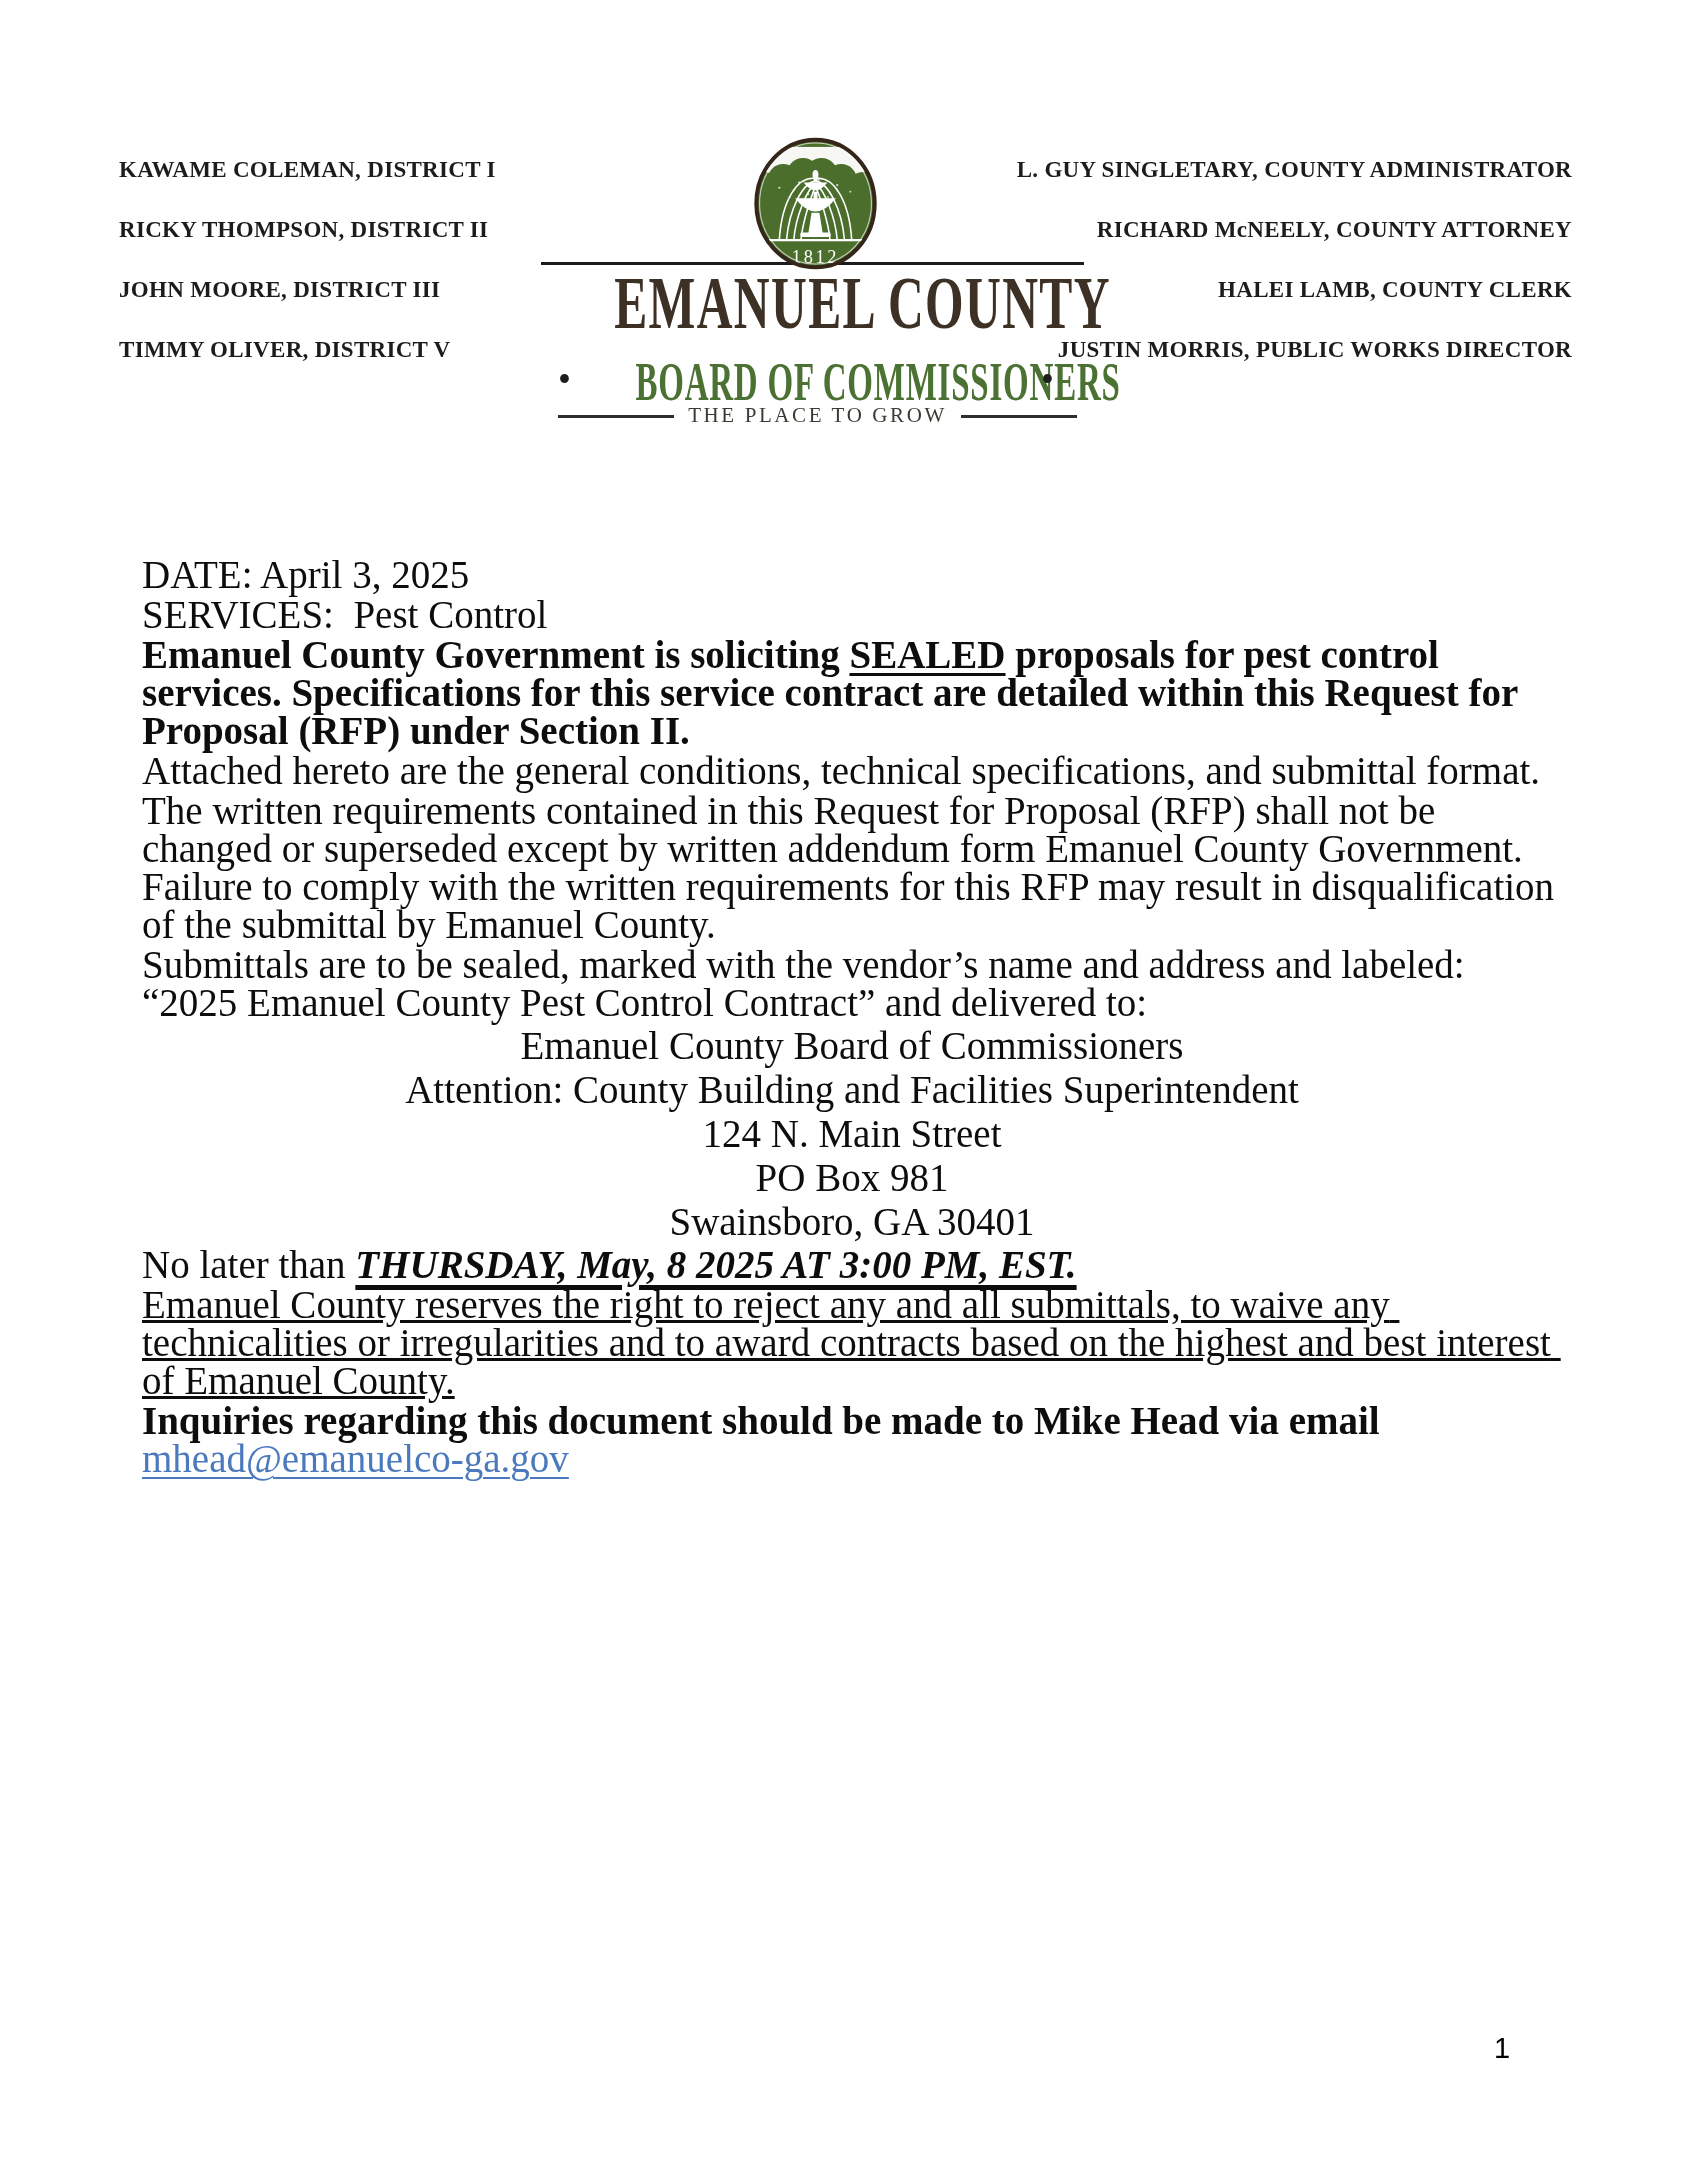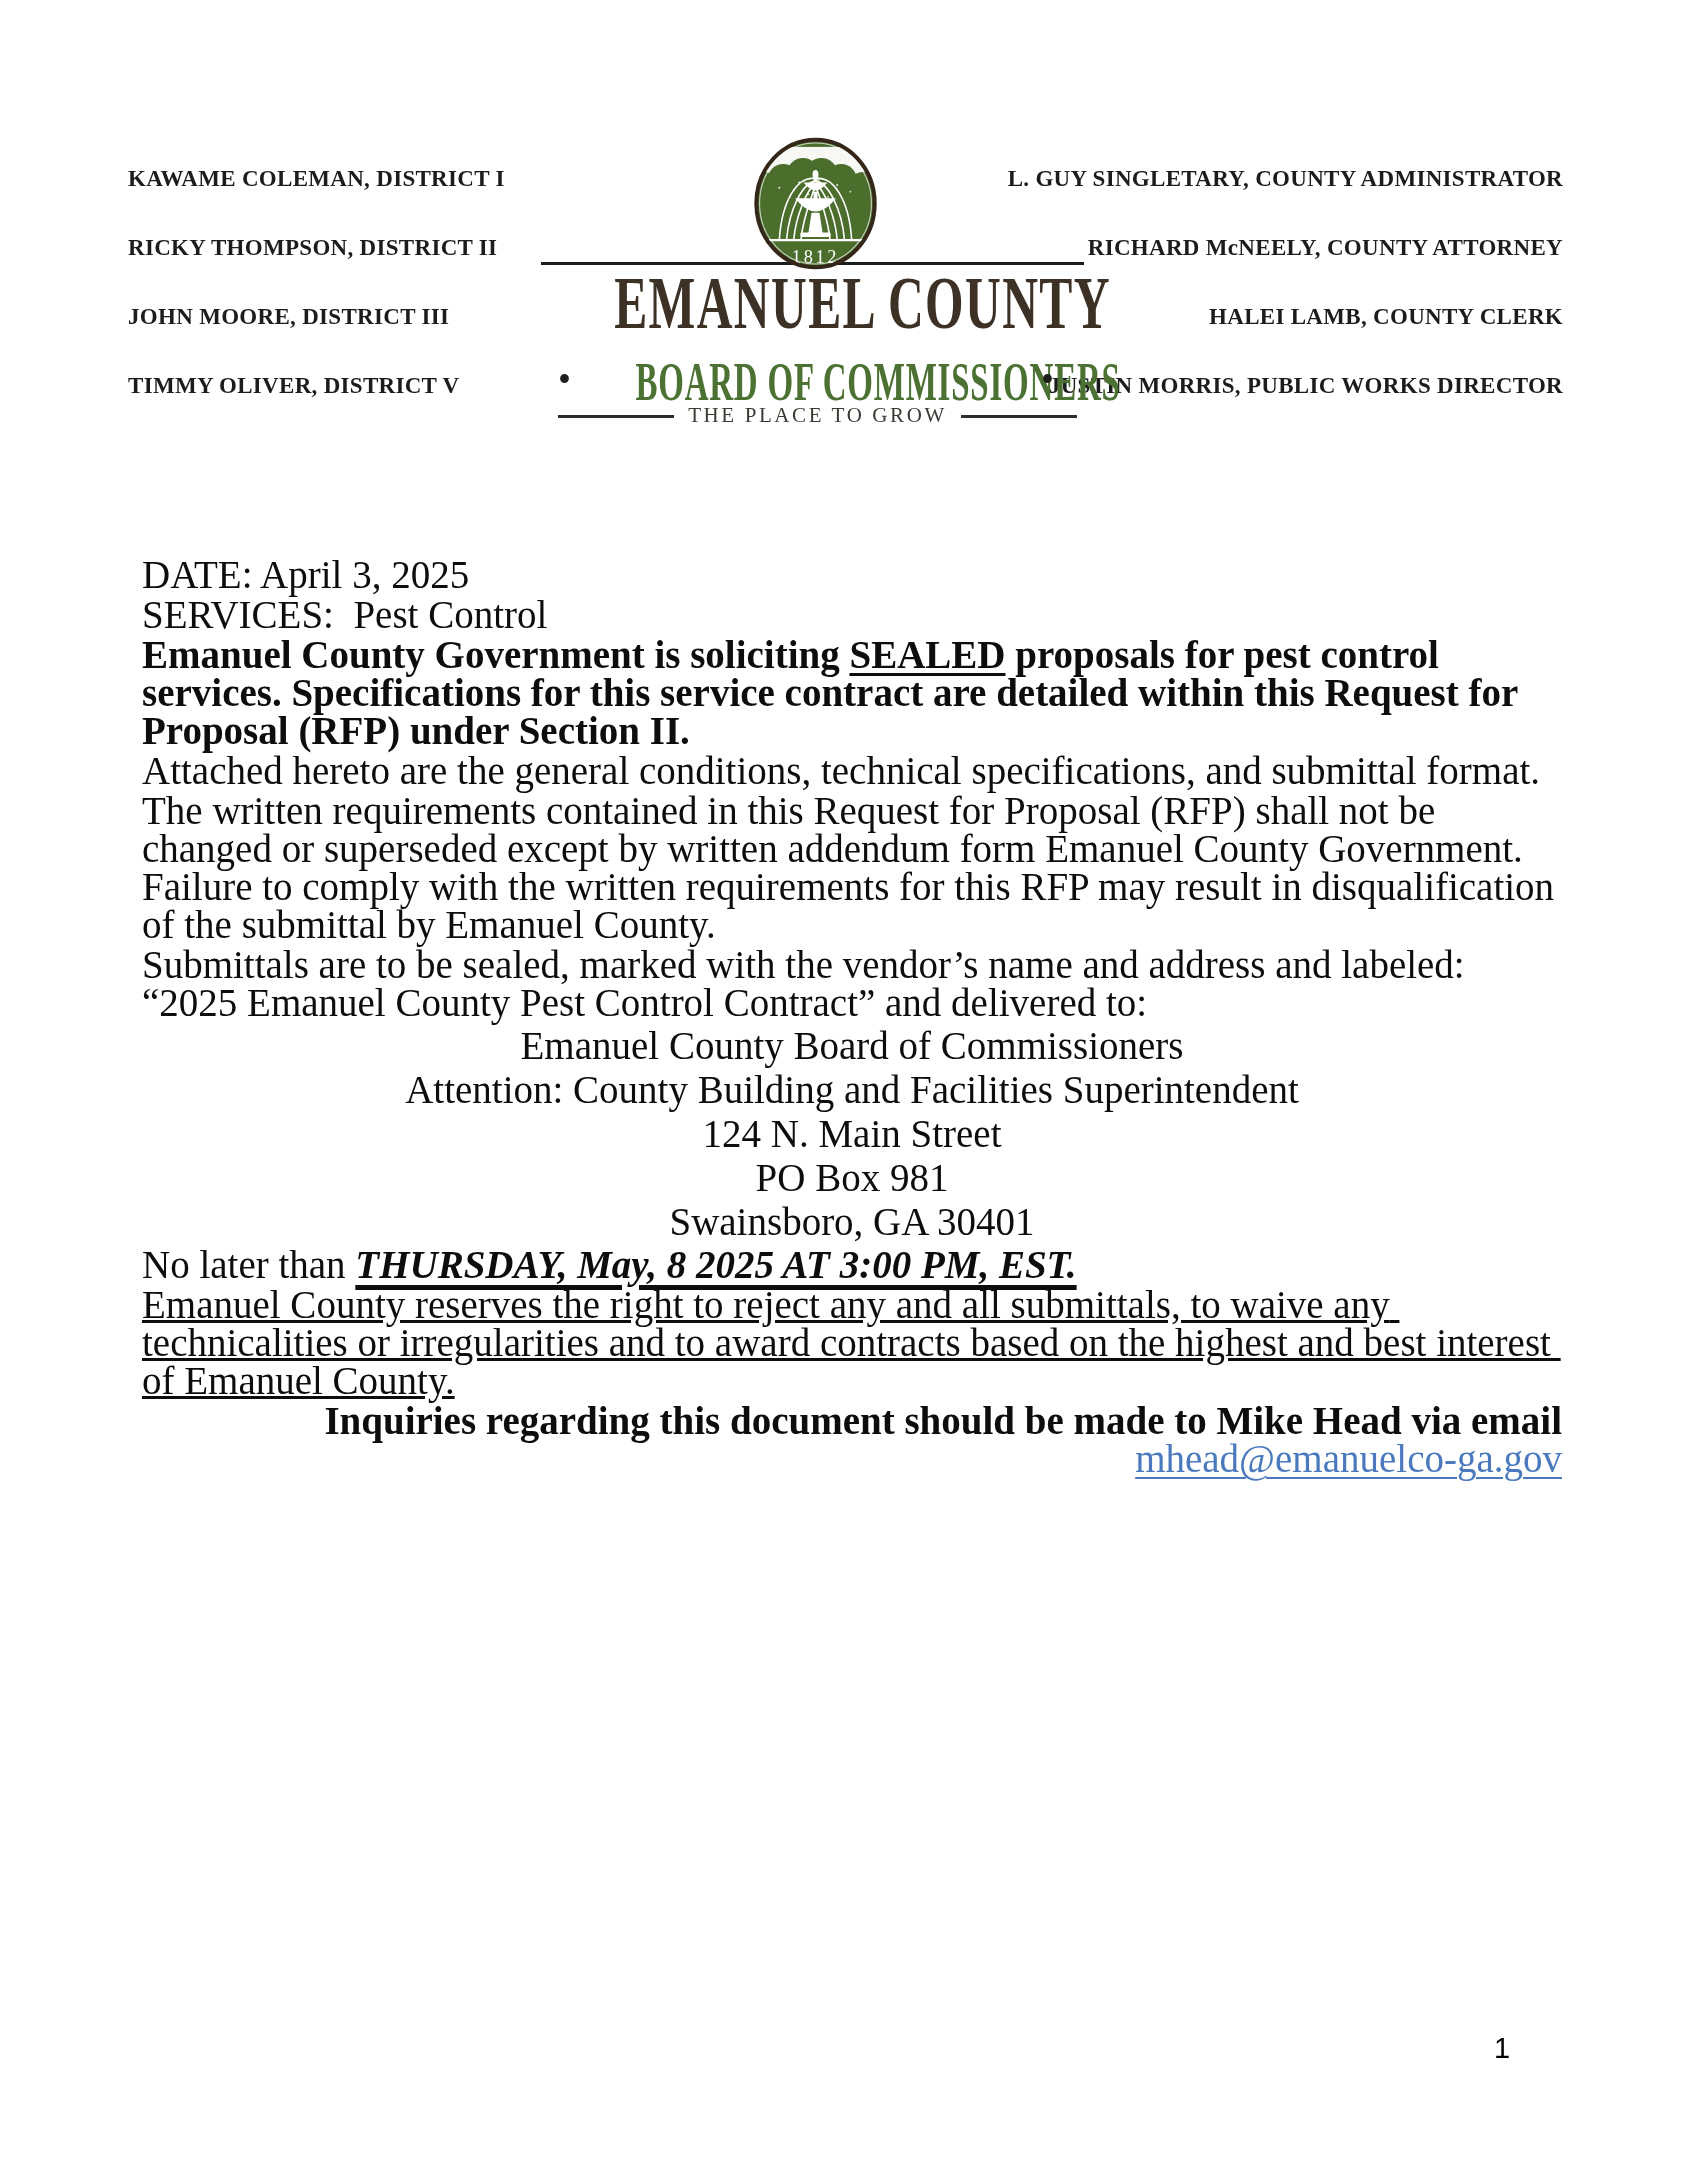--- a/index.html
+++ b/index.html
@@ -17,21 +17,21 @@
   
   .officials {
     position: absolute;
     top: 138px;
     font-weight: 700;
     font-size: 23px;
     line-height: 57px;
     letter-spacing: 0.3px;
     color: #1c1c1c;
   }
-  .officials p { margin: 12px; }
+  .officials p { margin: 3px; }
   .officials.left  { left: 116px; }
   .officials.right { right: 112px; text-align: right; }
 
   
   .logo-divider {
     position: absolute;
     left: 541px; top: 262px;
     width: 543px; height: 2.6px;
     background: #1c1c1c;
     z-index: 1;
@@ -114,21 +114,21 @@
     white-space: pre-wrap;
   }
   .p-services   { margin-top: 45px; }
   .p-solicit    { margin-top: 51px; font-weight: 700; }
   .p-attached   { margin-top: 50px; }
   .p-written    { margin-top: 49px; }
   .p-submittals { margin-top: 49px; }
   .p-address    { margin-top: 46px; text-align: center; line-height: 44px !important; }
   .p-deadline   { margin-top: 22px; }
   .p-reserves   { margin-top: 49px; text-decoration: underline; }
-  .p-inquiries  { margin-top: 49px; font-weight: 700; text-align: right; }
+  .p-inquiries  { margin-top: 49px; font-weight: 700; }
 
   .seg-block { display: block; }
   .u-sealed {
     text-decoration: underline;
     text-decoration-thickness: 3.3px;
     text-underline-offset: 5.3px;
   }
   .bold-seg { font-weight: 400; }
   .deadline-emph {
     font-weight: 700;

